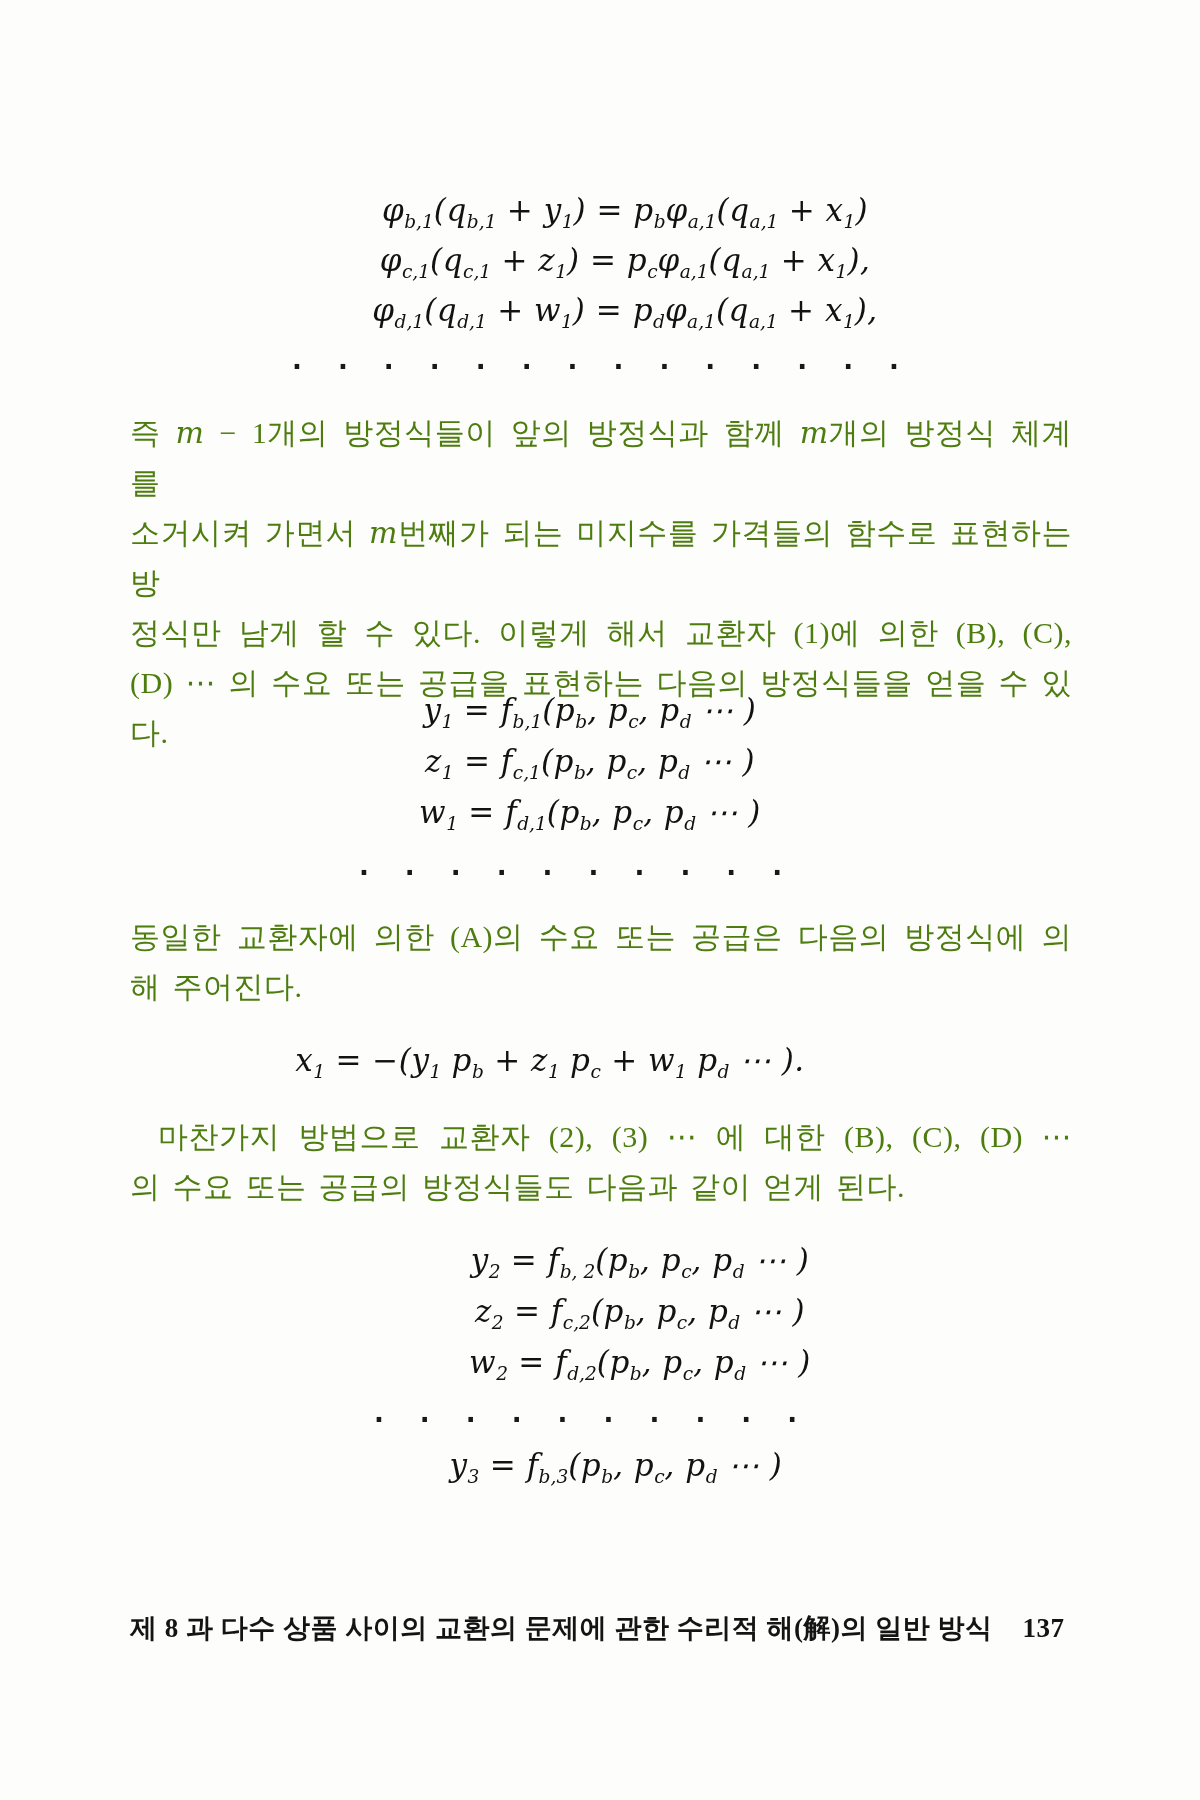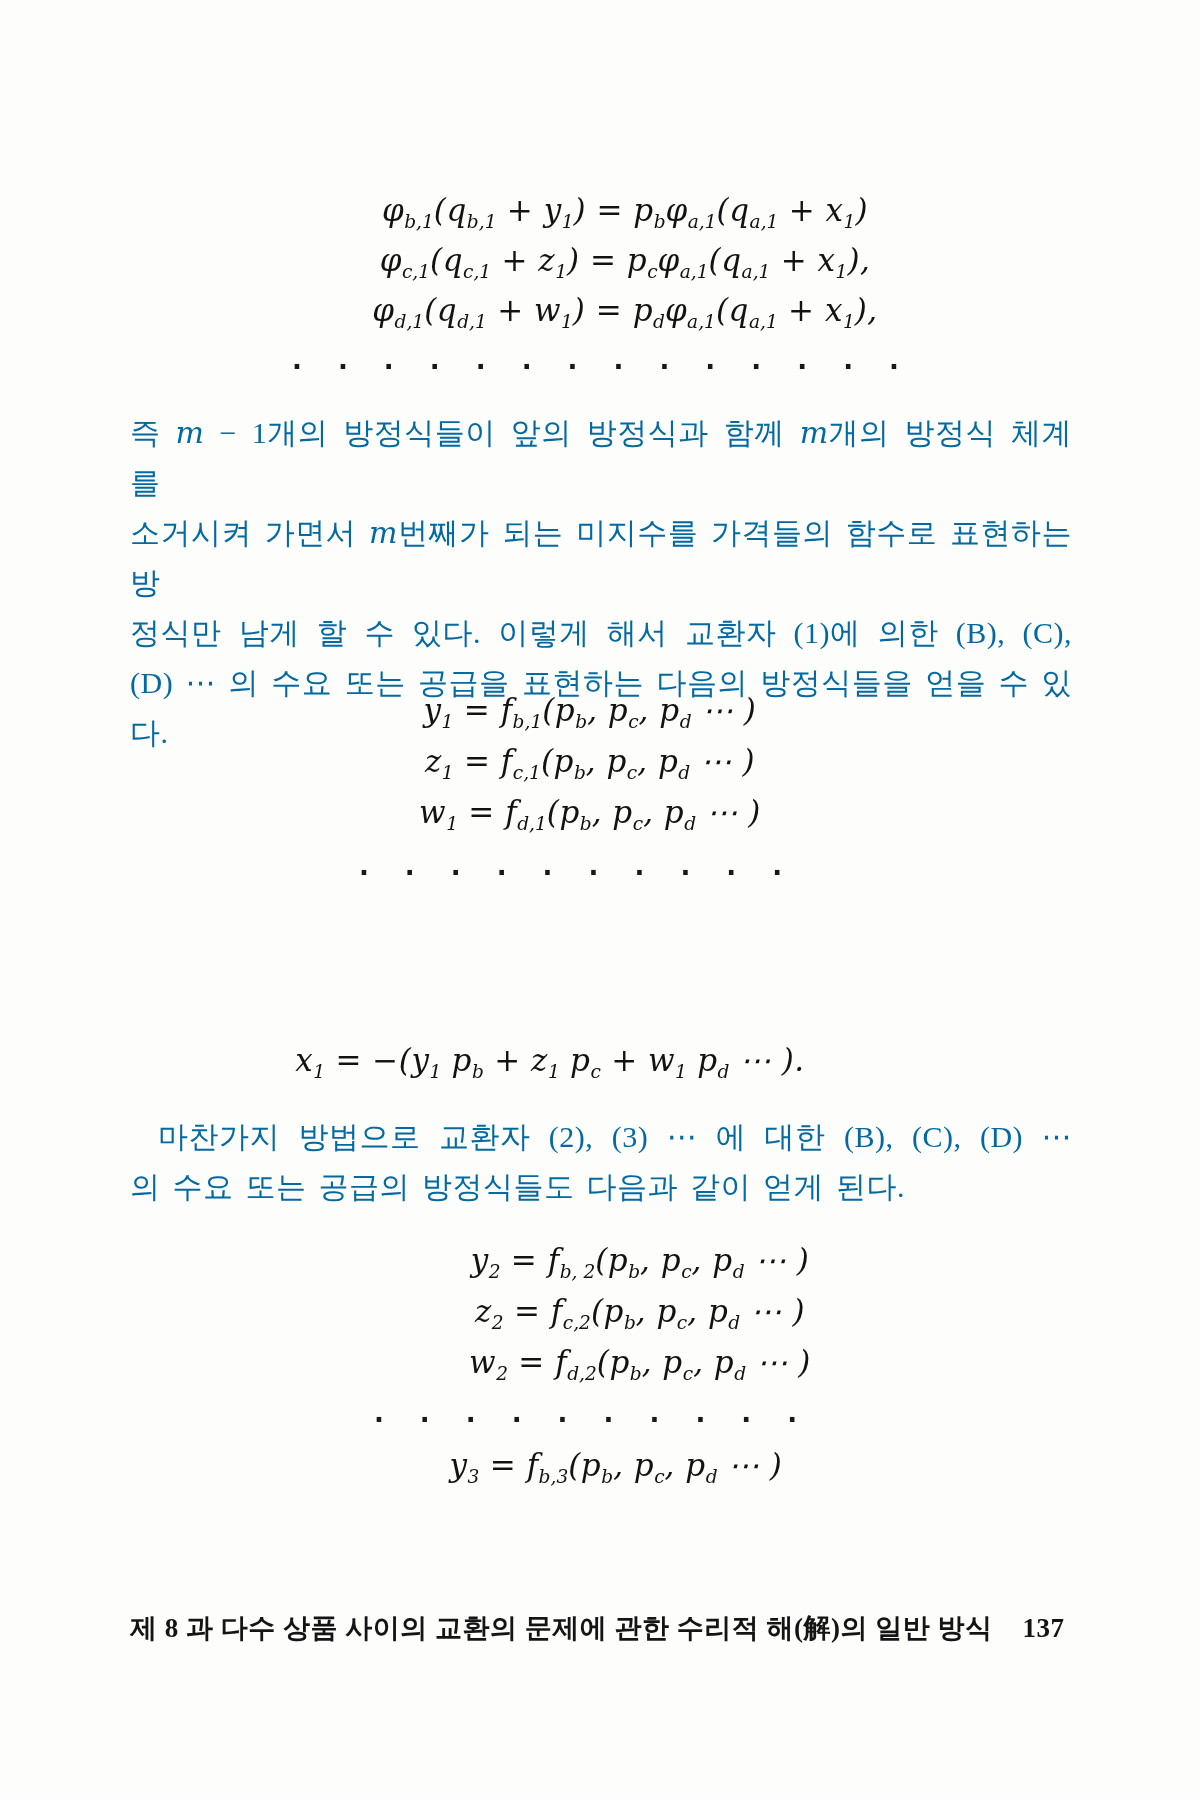--- a/index.html
+++ b/index.html
@@ -44,21 +44,21 @@
     word-spacing: 9px;
     color: #181818;
   }
   
   .para {
     position: absolute; left: 130px; width: 942px;
     font-size: 30px;
     line-height: 50px;
     letter-spacing: 0.5px;
     word-spacing: 4px;
-    color: #0369a1;
+    color: #4d7c0f;
   }
   .para-line { white-space: nowrap; }
   .para-line.just { white-space: normal; text-align: justify; text-align-last: justify; }
   .para-line.indent { padding-left: 28px; }
   .para i, .para sub {
     font-family: "DejaVu Serif", "Liberation Serif", serif;
   }
   .para sub { font-size: 0.62em; line-height: 0; }
   
   .footer {
@@ -92,20 +92,24 @@
     <div class="para-line just">(D) ⋯ 의 수요 또는 공급을 표현하는 다음의 방정식들을 얻을 수 있다.</div>
   </div>
 
   <div class="eq-block lh51" style="top:685px; transform:translateX(-10px);">
     <div class="eq-line">y<sub>1</sub> = f<sub>b,1</sub>(p<sub>b</sub>, p<sub>c</sub>, p<sub>d</sub> ⋯ )</div>
     <div class="eq-line">z<sub>1</sub> = f<sub>c,1</sub>(p<sub>b</sub>, p<sub>c</sub>, p<sub>d</sub> ⋯ )</div>
     <div class="eq-line">w<sub>1</sub> = f<sub>d,1</sub>(p<sub>b</sub>, p<sub>c</sub>, p<sub>d</sub> ⋯ )</div>
   </div>
   <div class="dots" style="top:851px; transform:translateX(-25px);">. . . . . . . . . .</div>
 
+  <div class="para" style="top:912px;">
+    <div class="para-line just">동일한 교환자에 의한 (A)의 수요 또는 공급은 다음의 방정식에 의</div>
+    <div class="para-line">해 주어진다.</div>
+  </div>
 
   <div class="eq-block" style="top:1035px; transform:translateX(-50px);">
     <div class="eq-line">x<sub>1</sub> = −(y<sub>1</sub> p<sub>b</sub> + z<sub>1</sub> p<sub>c</sub> + w<sub>1</sub> p<sub>d</sub> ⋯ ).</div>
   </div>
 
   <div class="para" style="top:1112px;">
     <div class="para-line just indent">마찬가지 방법으로 교환자 (2), (3) ⋯ 에 대한 (B), (C), (D) ⋯</div>
     <div class="para-line">의 수요 또는 공급의 방정식들도 다음과 같이 얻게 된다.</div>
   </div>
 

